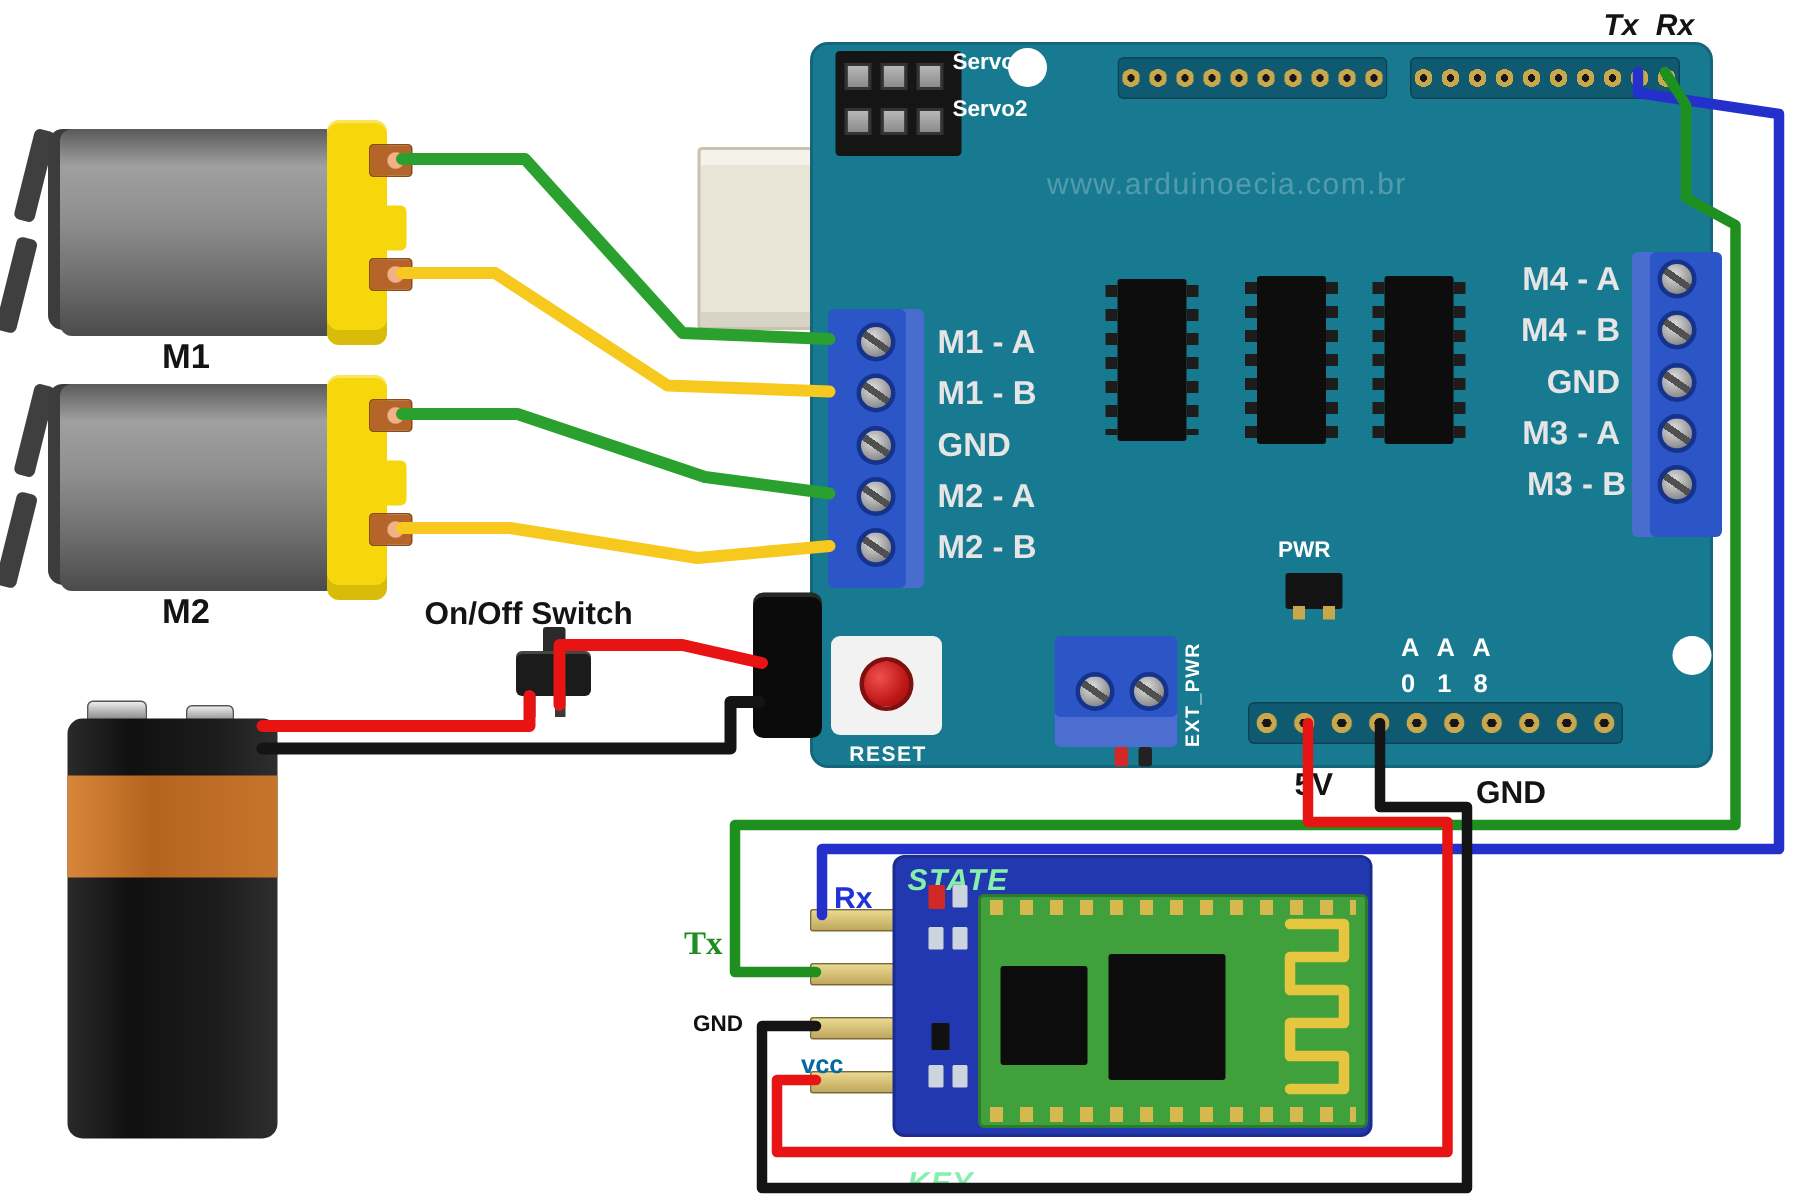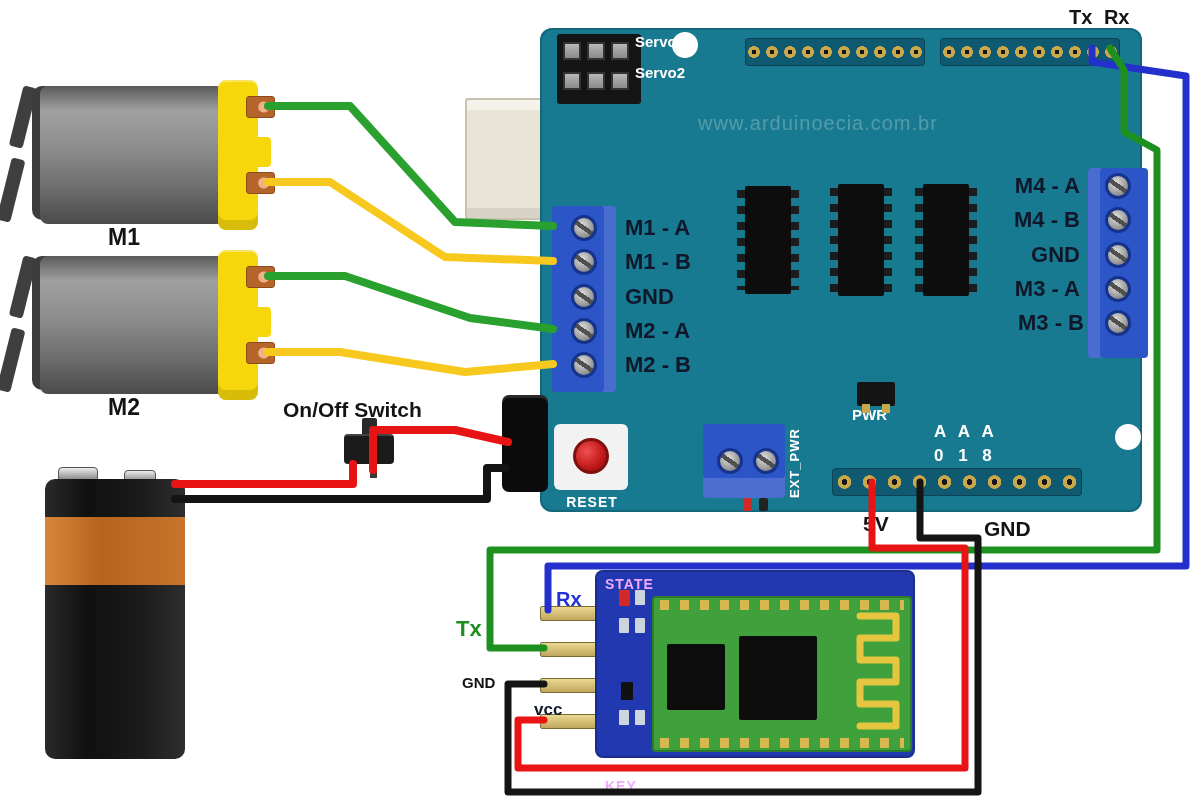--- a/index.html
+++ b/index.html
@@ -2,21 +2,21 @@
 <html style="--board: #187a90; --terminal-blue: #2c55c8; --motor-yellow: #f6d70c; --bt-board-blue: #2238b0; --bt-board-green: #3fa03c;"><head>
 <meta charset="utf-8">
 <style>
   html,body { margin:0; padding:0; }
   body { font-family:"Liberation Sans", sans-serif; background:#fff; }
   .canvas { position:relative; width:1200px; height:800px; background:#fff; overflow:hidden; }
 
   
   .complabel { position:absolute; color:#141414; font-size:23px; font-weight:600; }
   .small-black { position:absolute; color:#141414; font-size:21px; font-weight:600; }
-  .term-label { position:absolute; color:#0f172a; font-size:22px; font-weight:700; line-height:26px; }
+  .term-label { position:absolute; color:#e5e5e5; font-size:22px; font-weight:700; line-height:26px; }
 
   
   .motor { position:absolute; width:275px; height:150px; }
   .blade { position:absolute; width:14px; background:#3f3f3f; border-radius:4px; transform:rotate(14deg); }
   .endcap { position:absolute; left:27px; top:6px; width:30px; height:134px; background:#3c3c3c; border-radius:10px 0 0 10px; }
   .mbody { position:absolute; left:35px; top:6px; width:185px; height:138px; border-radius:8px;
     background:linear-gradient(180deg,#5a5a5a 0%,#a0a0a0 18%,#8d8d8d 45%,#6f6f6f 72%,#4b4b4b 100%); }
   .gearbox { position:absolute; left:213px; top:0; width:40px; height:150px; background:var(--motor-yellow,#f6d70c);
     border-radius:8px; box-shadow:inset 0 -10px 0 rgba(0,0,0,.12), inset 0 2px 0 rgba(255,255,255,.35); }
   .gtab { position:absolute; left:249px; top:57px; width:17px; height:30px; background:var(--motor-yellow,#f6d70c); border-radius:0 4px 4px 0; }
@@ -83,21 +83,21 @@
     background:linear-gradient(#ead98f,#bfa75e); }
   .bt-board { position:absolute; left:595px; top:570px; width:320px; height:188px; background:var(--bt-board-blue,#2238b0);
     border-radius:8px; box-shadow:inset 0 0 0 2px rgba(0,0,0,.2); }
   .bt-green { position:absolute; left:57px; top:26px; width:260px; height:156px; background:var(--bt-board-green,#3fa03c);
     border:2px solid #2c7c2a; border-radius:4px; box-sizing:border-box; }
   .bt-green::before, .bt-green::after { content:""; position:absolute; left:6px; right:6px; height:10px;
     background:repeating-linear-gradient(90deg,#d7b84e 0,#d7b84e 9px,rgba(0,0,0,0) 9px,rgba(0,0,0,0) 20px); }
   .bt-green::before { top:2px; } .bt-green::after { bottom:2px; }
   .chip { position:absolute; background:#0c0c0c; border-radius:2px; }
   .smd { position:absolute; border-radius:1px; }
-  .bt-gray { position:absolute; color:#f0abfc; font-size:14px; font-weight:700; letter-spacing:1px; }
+  .bt-gray { position:absolute; color:#86efac; font-size:20px; font-weight:700; letter-spacing:1px;font-style:italic; }
 
   #wires { position:absolute; left:0; top:0; pointer-events:none; }
 </style>
 </head>
 <body>
 
 <div class="canvas">
 
   <div class="motor" style="left:5px;top:80px;">
     <div class="blade" style="left:11px;top:6px;height:62px;"></div>
@@ -178,21 +178,21 @@
     <div class="term-label" style="right:62px;top:145px;">M4 - A</div>
     <div class="term-label" style="right:62px;top:179px;text-align:center;">M4 - B</div>
     <div class="term-label" style="right:62px;top:214px;">GND</div>
     <div class="term-label" style="right:62px;top:248px;">M3 - A</div>
     <div class="term-label" style="right:58px;top:282px;">M3 - B</div>
 
     <div class="ic" style="left:205px;top:158px;width:46px;height:108px;"></div>
     <div class="ic" style="left:298px;top:156px;width:46px;height:112px;"></div>
     <div class="ic" style="left:383px;top:156px;width:46px;height:112px;"></div>
 
-    <div class="white-tag" style="left:312px;top:330px;font-size:15px;margin-top:48px;">PWR</div>
+    <div class="white-tag" style="left:312px;top:330px;font-size:15px;">PWR</div>
     <div class="jumper"></div>
     <div class="jfoot" style="left:322px;top:376px;"></div>
     <div class="jfoot" style="left:342px;top:376px;"></div>
 
     <div class="reset-plate">
       <div class="reset-btn"></div>
     </div>
     <div class="white-tag" style="left:16px;top:466px;width:72px;text-align:center;font-size:14px;letter-spacing:1px;">RESET</div>
 
     <div class="extpwr">
@@ -204,21 +204,21 @@
     <div class="led" style="left:203px;top:470px;background:#d22828;"></div>
     <div class="led" style="left:219px;top:470px;background:#222;"></div>
 
     <div class="white-tag" style="left:394px;top:394px;font-size:17px;letter-spacing:4px;">A A A</div>
     <div class="white-tag" style="left:394px;top:418px;font-size:17px;letter-spacing:5px;">0 1 8</div>
     <div class="pinrow wide" style="left:292px;top:440px;width:250px;"></div>
   </div>
 
   <div class="jack"></div>
 
-  <div class="small-black" style="left:1069px;top:6px;font-size:20px;word-spacing:6px;">Tx Rx</div>
+  <div class="small-black" style="left:1069px;top:6px;font-size:20px;word-spacing:6px;font-style:italic;">Tx Rx</div>
   <div class="small-black" style="left:831px;top:512px;margin-left:32px;">5V</div>
   <div class="small-black" style="left:984px;top:517px;">GND</div>
 
   <div class="bt-pin" style="left:540px;top:606px;"></div>
   <div class="bt-pin" style="left:540px;top:642px;"></div>
   <div class="bt-pin" style="left:540px;top:678px;"></div>
   <div class="bt-pin" style="left:540px;top:714px;"></div>
 
   <div class="bt-board">
     <div class="bt-gray" style="left:10px;top:6px;">STATE</div>
@@ -235,23 +235,23 @@
     <div class="bt-green">
       <div class="chip" style="left:13px;top:46px;width:58px;height:66px;"></div>
       <div class="chip" style="left:85px;top:38px;width:78px;height:84px;"></div>
       <svg style="position:absolute;left:198px;top:12px;" width="56" height="132" viewBox="0 0 56 132">
         <path d="M 8 6 H 44 V 28 H 8 V 50 H 44 V 72 H 8 V 94 H 44 V 116 H 8" fill="none" stroke="#e6c63e" stroke-width="7" stroke-linejoin="round" stroke-linecap="round"></path>
       </svg>
     </div>
   </div>
 
   <div style="position:absolute;left:556px;top:588px;color:#2433d6;font-size:20px;font-weight:700;">Rx</div>
-  <div style="position:absolute;left:456px;top:616px;color:#1e8f1e;font-size:22px;font-weight:700;">Tx</div>
+  <div style="position:absolute;left:456px;top:616px;color:#1e8f1e;font-size:22px;font-weight:700;font-family:Liberation Serif, serif;">Tx</div>
   <div style="position:absolute;left:462px;top:674px;color:#111;font-size:15px;font-weight:700;">GND</div>
-  <div style="position:absolute;left:534px;top:700px;color:#0f172a;font-size:17px;font-weight:700;">vcc</div>
+  <div style="position:absolute;left:534px;top:700px;color:#0369a1;font-size:17px;font-weight:700;">vcc</div>
 
   <svg id="wires" width="1200" height="800">
       <polyline points="268,106 350,106 455,222 553,226" fill="none" stroke="#2aa12e" stroke-width="8" stroke-linecap="round" stroke-linejoin="round"></polyline>
       <polyline points="268,182 330,182 445,257 553,261" fill="none" stroke="#f7c81e" stroke-width="8" stroke-linecap="round" stroke-linejoin="round"></polyline>
       <polyline points="268,276 345,276 470,318 553,329" fill="none" stroke="#2aa12e" stroke-width="8" stroke-linecap="round" stroke-linejoin="round"></polyline>
       <polyline points="268,352 340,352 465,372 553,364" fill="none" stroke="#f7c81e" stroke-width="8" stroke-linecap="round" stroke-linejoin="round"></polyline>
       <polyline points="175,484 353,484 353,464" fill="none" stroke="#e81414" stroke-width="8" stroke-linecap="round" stroke-linejoin="round"></polyline>
       <polyline points="373,470 373,430 455,430 508,442" fill="none" stroke="#e81414" stroke-width="8" stroke-linecap="round" stroke-linejoin="round"></polyline>
       <polyline points="175,499 487,499 487,468 506,468" fill="none" stroke="#141414" stroke-width="8" stroke-linecap="round" stroke-linejoin="round"></polyline>
       <polyline points="1092,48 1092,62 1186,76 1186,566 548,566 548,610" fill="none" stroke="#2330cc" stroke-width="7" stroke-linecap="round" stroke-linejoin="round"></polyline>

